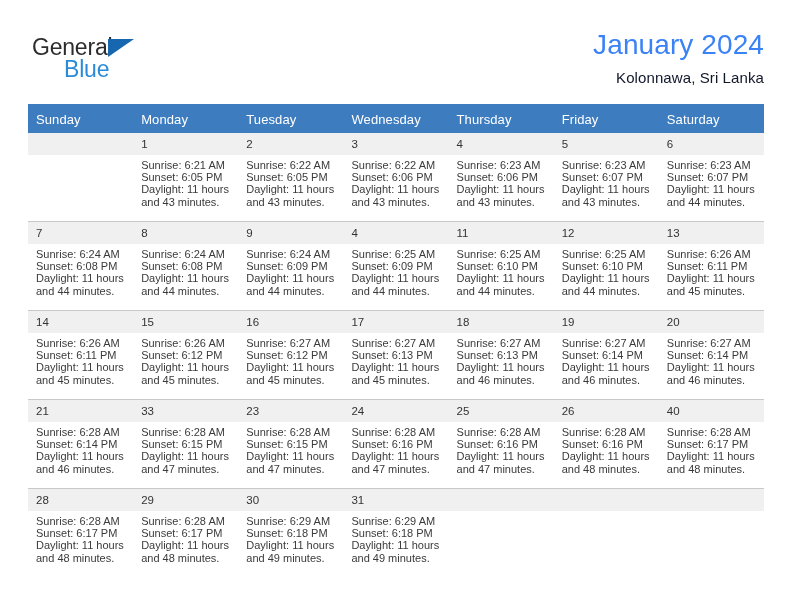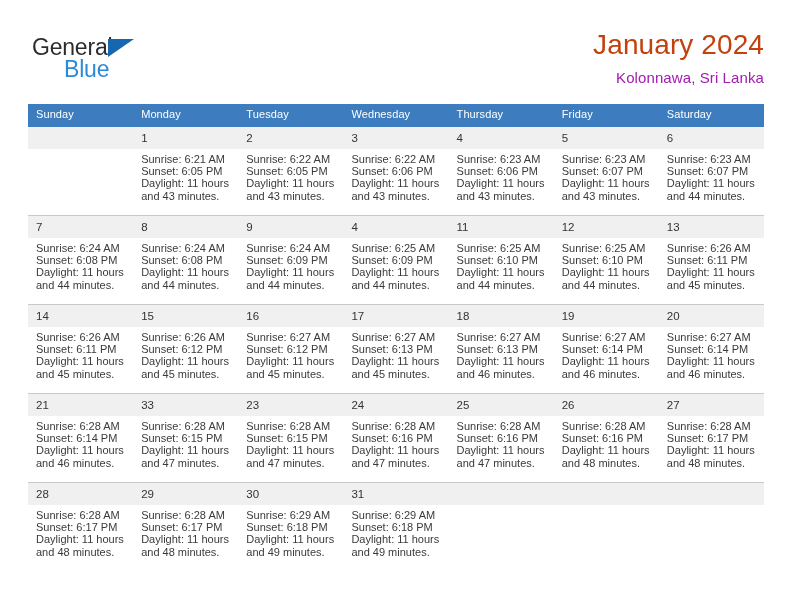--- a/index.html
+++ b/index.html
@@ -68,51 +68,51 @@
   }
 
   .title-block {
     position: absolute;
     right: 0;
     top: 0;
     text-align: right;
   }
   .cal-title {
     font-size: 28px;
-    color: #c2410c;
+    color: #3b82f6;
     line-height: 34px;
     font-weight: normal;
     margin: 0;
     letter-spacing: 0.1px;
   }
   .cal-subtitle {
     font-size: 15px;
-    color: #a21caf;
+    color: #0f172a;
     line-height: 20px;
     margin: 6px 0 0 0;
     font-weight: normal;
     letter-spacing: 0.1px;
   }
 
   
   .calendar {
     position: absolute;
     left: 28px;
     top: 104px;
     width: 736px;
     border-collapse: collapse;
     table-layout: fixed;
   }
   .calendar th {
     background: #3d7cbf;
     color: #ffffff;
-    font-size: 11px;
+    font-size: 13px;
     font-weight: normal;
     text-align: left;
-    padding: 2px 0 6px 8px;
+    padding: 8px 0 6px 8px;
     height: 15px;
     letter-spacing: 0.1px;
     margin-top: 28px;
   }
   .calendar td {
     vertical-align: top;
     padding: 0;
     border-top: 1px solid #c9c9c9;
     height: 88px;
     box-sizing: border-box;
@@ -452,21 +452,21 @@
               <div class="day-num">26</div>
               <div class="cell-body">
                 <div>Sunrise: 6:28 AM</div>
                 <div>Sunset: 6:16 PM</div>
                 <div class="daylight">Daylight: 11 hours and 48 minutes.</div>
               </div>
             </div>
           </td>
           <td class="">
             <div class="cell-inner">
-              <div class="day-num">27</div>
+              <div class="day-num">40</div>
               <div class="cell-body">
                 <div>Sunrise: 6:28 AM</div>
                 <div>Sunset: 6:17 PM</div>
                 <div class="daylight">Daylight: 11 hours and 48 minutes.</div>
               </div>
             </div>
           </td>
         </tr>
         <tr class="week-row">
           <td class="">

